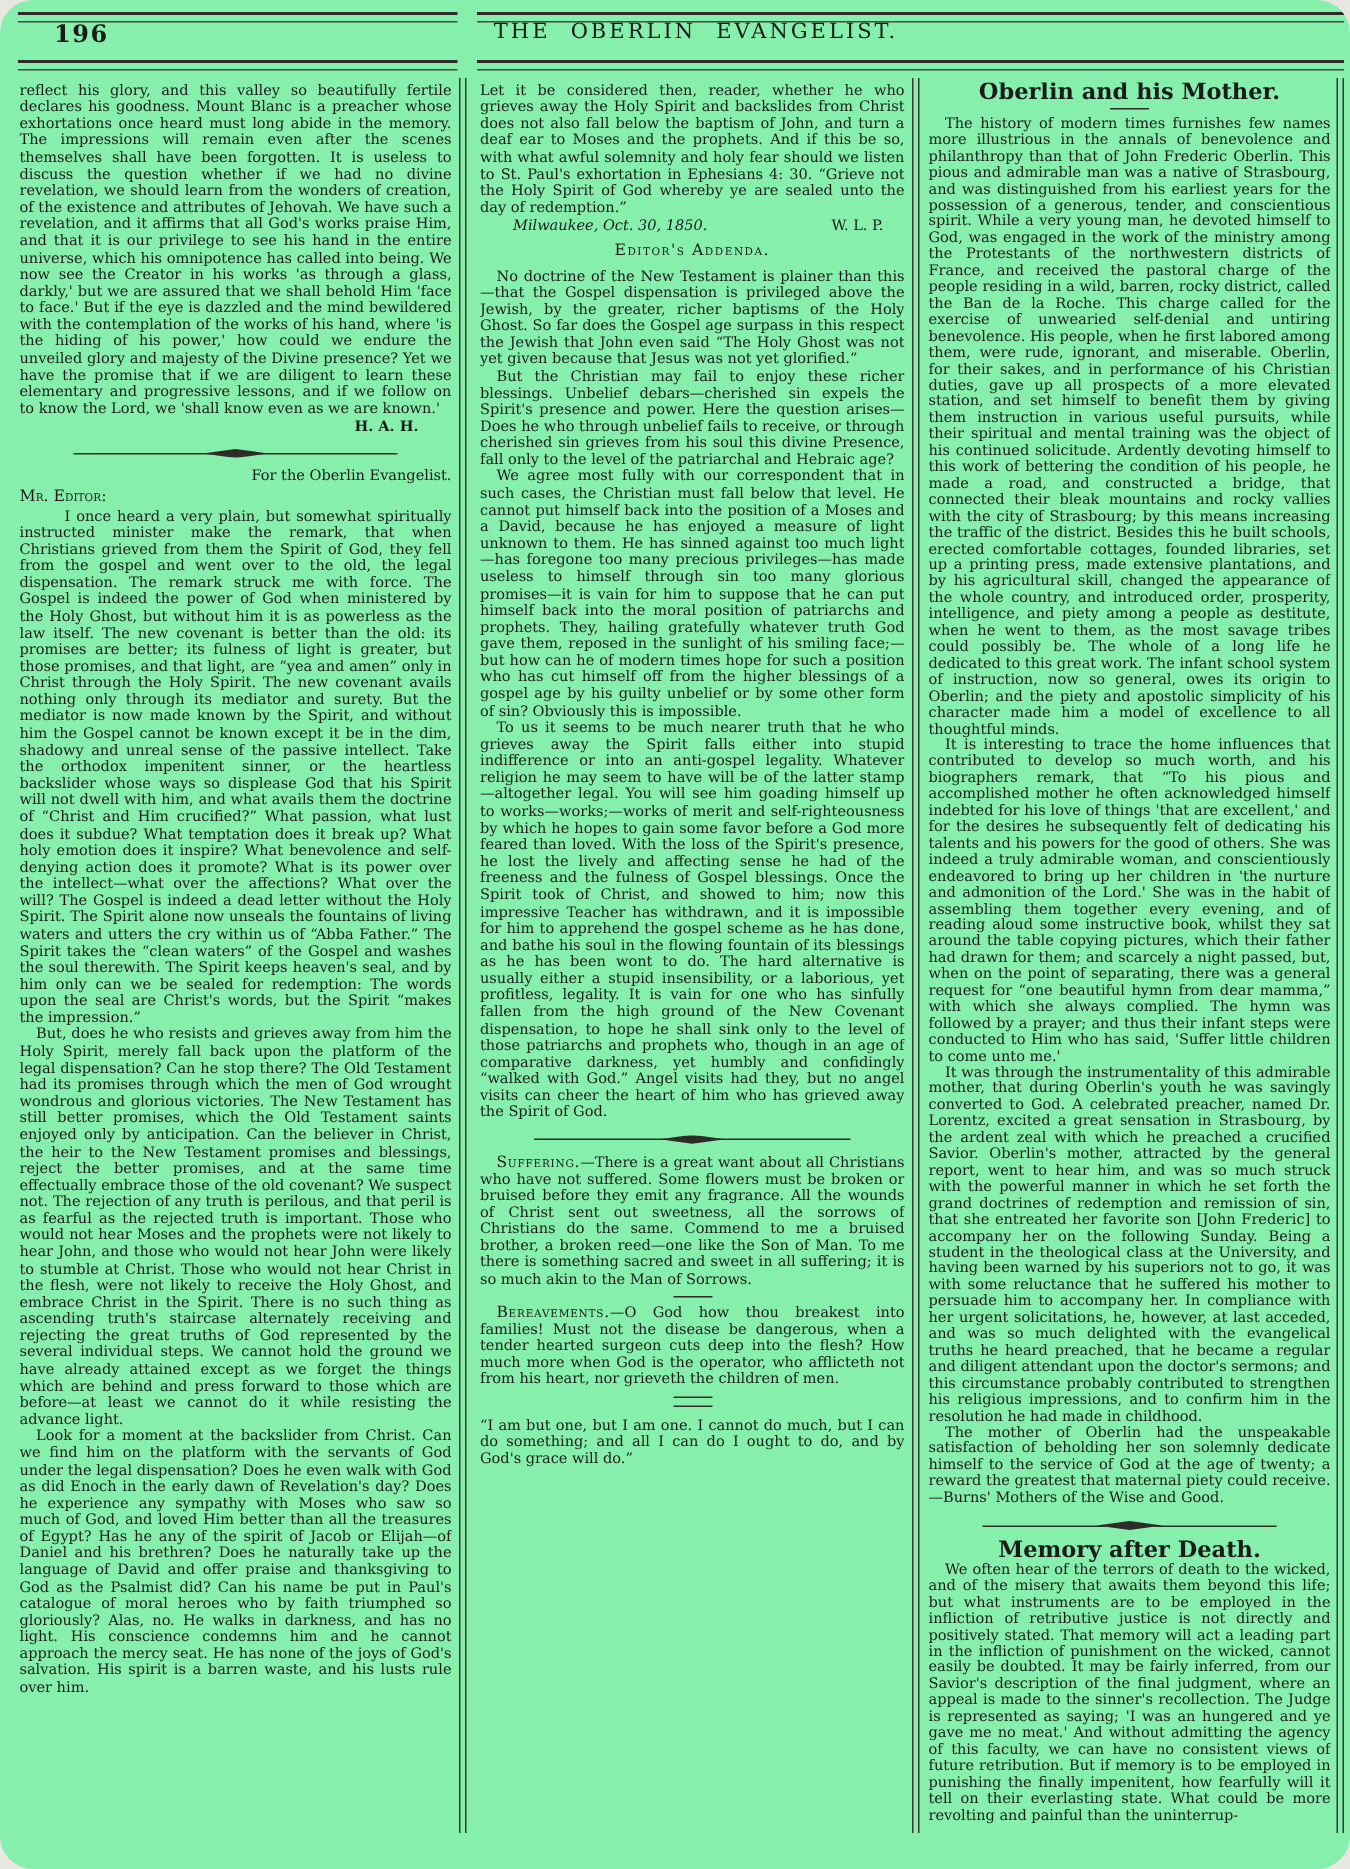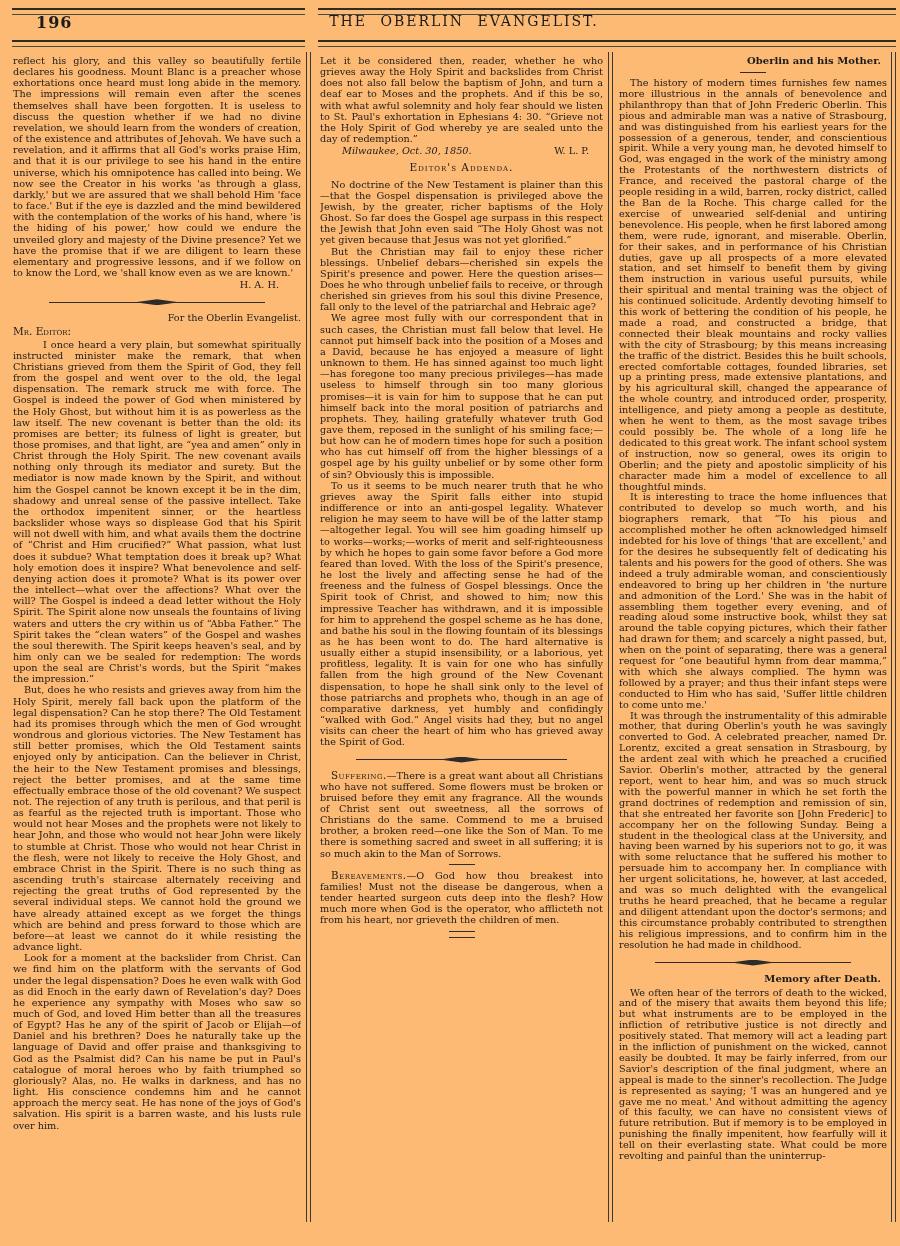--- a/index.html
+++ b/index.html
@@ -1,19 +1,20 @@
 <!DOCTYPE html>
 <html><head>
 <meta charset="utf-8">
 <style>
   html,body { margin:0; padding:0; background:#e8e6e0; }
   .page {
     position:relative; width:900px; height:1246px; margin:0 auto;
-    background:#fdba74; color:#1b1b1b; overflow:hidden;
+    background:#86efac; color:#1b1b1b; overflow:hidden;
     font-family:"DejaVu Serif", serif;
+    border-radius:22px;
   }
   
   .hrule { position:absolute; height:4px; border-top:2px solid #2e2c29; border-bottom:1px solid #4a4843; }
   .hr-a { left:12px;  top:8px;  width:293px; }
   .hr-b { left:12px;  top:40px; width:293px; }
   .hr-c { left:318px; top:8px;  width:578px; }
   .hr-d { left:318px; top:40px; width:578px; }
   .page-num {
     position:absolute; left:36px; top:13px;
     font-size:16px; font-weight:bold; letter-spacing:1px;
@@ -28,23 +29,23 @@
     border-left:1px solid #3a3835; border-right:1px solid #3a3835; }
   .v1 { left:306px; } .v2 { left:608px; } .v3 { left:891px; }
   
   .col { position:absolute; top:55px; height:1175px; overflow:hidden;
     font-size:9.7px; line-height:11.15px; text-align:justify; }
   .c1 { left:13px;  width:288px; }
   .c2 { left:320px; width:283px; }
   .c3 { left:619px; width:268px; line-height:10.9px; }
   .para { margin:0; text-indent:11px; }
   .cont { text-indent:0; }
-  .sig { text-align:right; padding-right:22px; margin:1px 0 2px 0; }
+  .sig { text-align:right; padding-right:22px; margin:1px 0 2px 0;font-weight:bold; }
   .credit { text-align:right; margin:5px 0 3px 0; }
-  .atitle { margin:4px 6px 3px 6px; text-align:right; font-size:10px;
+  .atitle { margin:4px 6px 3px 6px; text-align:center; font-size:15px;
     font-weight:bold; line-height:12px; }
   .sc-head { margin:6px 0 5px 0; text-align:center; font-weight:normal;
     font-variant:small-caps; font-size:10.5px; letter-spacing:1px; }
   .salutation { font-variant:small-caps; font-size:10.5px; margin:2px 0 1px 0; text-align:left; }
   .dateline { display:flex; justify-content:space-between; margin:1px 0 2px 0; }
   .dl-place { font-style:italic; text-indent:11px; padding-left:11px; }
   .dl-sig { padding-right:14px; }
   .lead { font-variant:small-caps; font-size:10.3px; letter-spacing:0.5px; }
   .quote { margin-top:7px; }
   
@@ -99,28 +100,30 @@
       </div>
     <p class="para">
       <span class="lead">Suffering.</span><span>—There is a great want about all Christians who have not suffered. Some flowers must be broken or bruised before they emit any fragrance. All the wounds of Christ sent out sweetness, all the sorrows of Christians do the same. Commend to me a bruised brother, a broken reed—one like the Son of Man. To me there is something sacred and sweet in all suffering; it is so much akin to the Man of Sorrows.</span>
     </p>
     <div class="shortrule"></div>
     <p class="para">
       <span class="lead">Bereavements.</span><span>—O God how thou breakest into families! Must not the disease be dangerous, when a tender hearted surgeon cuts deep into the flesh? How much more when God is the operator, who afflicteth not from his heart, nor grieveth the children of men.</span>
     </p>
     <div class="shortrule"></div>
     <div class="shortrule"></div>
+    <p class="para cont quote">“I am but one, but I am one. I cannot do much, but I can do something; and all I can do I ought to do, and by God's grace will do.”</p>
   </div>
 
   <div class="col c3">
     <h3 class="atitle" style="margin-top:0;">Oberlin and his Mother.</h3>
     <div class="shortrule"></div>
     <p class="para">The history of modern times furnishes few names more illustrious in the annals of benevolence and philanthropy than that of John Frederic Oberlin. This pious and admirable man was a native of Strasbourg, and was distinguished from his earliest years for the possession of a generous, tender, and conscientious spirit. While a very young man, he devoted himself to God, was engaged in the work of the ministry among the Protestants of the northwestern districts of France, and received the pastoral charge of the people residing in a wild, barren, rocky district, called the Ban de la Roche. This charge called for the exercise of unwearied self-denial and untiring benevolence. His people, when he first labored among them, were rude, ignorant, and miserable. Oberlin, for their sakes, and in performance of his Christian duties, gave up all prospects of a more elevated station, and set himself to benefit them by giving them instruction in various useful pursuits, while their spiritual and mental training was the object of his continued solicitude. Ardently devoting himself to this work of bettering the condition of his people, he made a road, and constructed a bridge, that connected their bleak mountains and rocky vallies with the city of Strasbourg; by this means increasing the traffic of the district. Besides this he built schools, erected comfortable cottages, founded libraries, set up a printing press, made extensive plantations, and by his agricultural skill, changed the appearance of the whole country, and introduced order, prosperity, intelligence, and piety among a people as destitute, when he went to them, as the most savage tribes could possibly be. The whole of a long life he dedicated to this great work. The infant school system of instruction, now so general, owes its origin to Oberlin; and the piety and apostolic simplicity of his character made him a model of excellence to all thoughtful minds.</p>
     <p class="para">It is interesting to trace the home influences that contributed to develop so much worth, and his biographers remark, that “To his pious and accomplished mother he often acknowledged himself indebted for his love of things 'that are excellent,' and for the desires he subsequently felt of dedicating his talents and his powers for the good of others. She was indeed a truly admirable woman, and conscientiously endeavored to bring up her children in 'the nurture and admonition of the Lord.' She was in the habit of assembling them together every evening, and of reading aloud some instructive book, whilst they sat around the table copying pictures, which their father had drawn for them; and scarcely a night passed, but, when on the point of separating, there was a general request for “one beautiful hymn from dear mamma,” with which she always complied. The hymn was followed by a prayer; and thus their infant steps were conducted to Him who has said, 'Suffer little children to come unto me.'</p>
     <p class="para">It was through the instrumentality of this admirable mother, that during Oberlin's youth he was savingly converted to God. A celebrated preacher, named Dr. Lorentz, excited a great sensation in Strasbourg, by the ardent zeal with which he preached a crucified Savior. Oberlin's mother, attracted by the general report, went to hear him, and was so much struck with the powerful manner in which he set forth the grand doctrines of redemption and remission of sin, that she entreated her favorite son [John Frederic] to accompany her on the following Sunday. Being a student in the theological class at the University, and having been warned by his superiors not to go, it was with some reluctance that he suffered his mother to persuade him to accompany her. In compliance with her urgent solicitations, he, however, at last acceded, and was so much delighted with the evangelical truths he heard preached, that he became a regular and diligent attendant upon the doctor's sermons; and this circumstance probably contributed to strengthen his religious impressions, and to confirm him in the resolution he had made in childhood.</p>
+    <p class="para">The mother of Oberlin had the unspeakable satisfaction of beholding her son solemnly dedicate himself to the service of God at the age of twenty; a reward the greatest that maternal piety could receive.—Burns' Mothers of the Wise and Good.</p>
     <div class="orn">
         <span class="orn-d"></span>
       </div>
     <h3 class="atitle">Memory after Death.</h3>
     <p class="para">We often hear of the terrors of death to the wicked, and of the misery that awaits them beyond this life; but what instruments are to be employed in the infliction of retributive justice is not directly and positively stated. That memory will act a leading part in the infliction of punishment on the wicked, cannot easily be doubted. It may be fairly inferred, from our Savior's description of the final judgment, where an appeal is made to the sinner's recollection. The Judge is represented as saying; 'I was an hungered and ye gave me no meat.' And without admitting the agency of this faculty, we can have no consistent views of future retribution. But if memory is to be employed in punishing the finally impenitent, how fearfully will it tell on their everlasting state. What could be more revolting and painful than the uninterrup-</p>
   </div>
 
 </div>
 
 </body></html>

